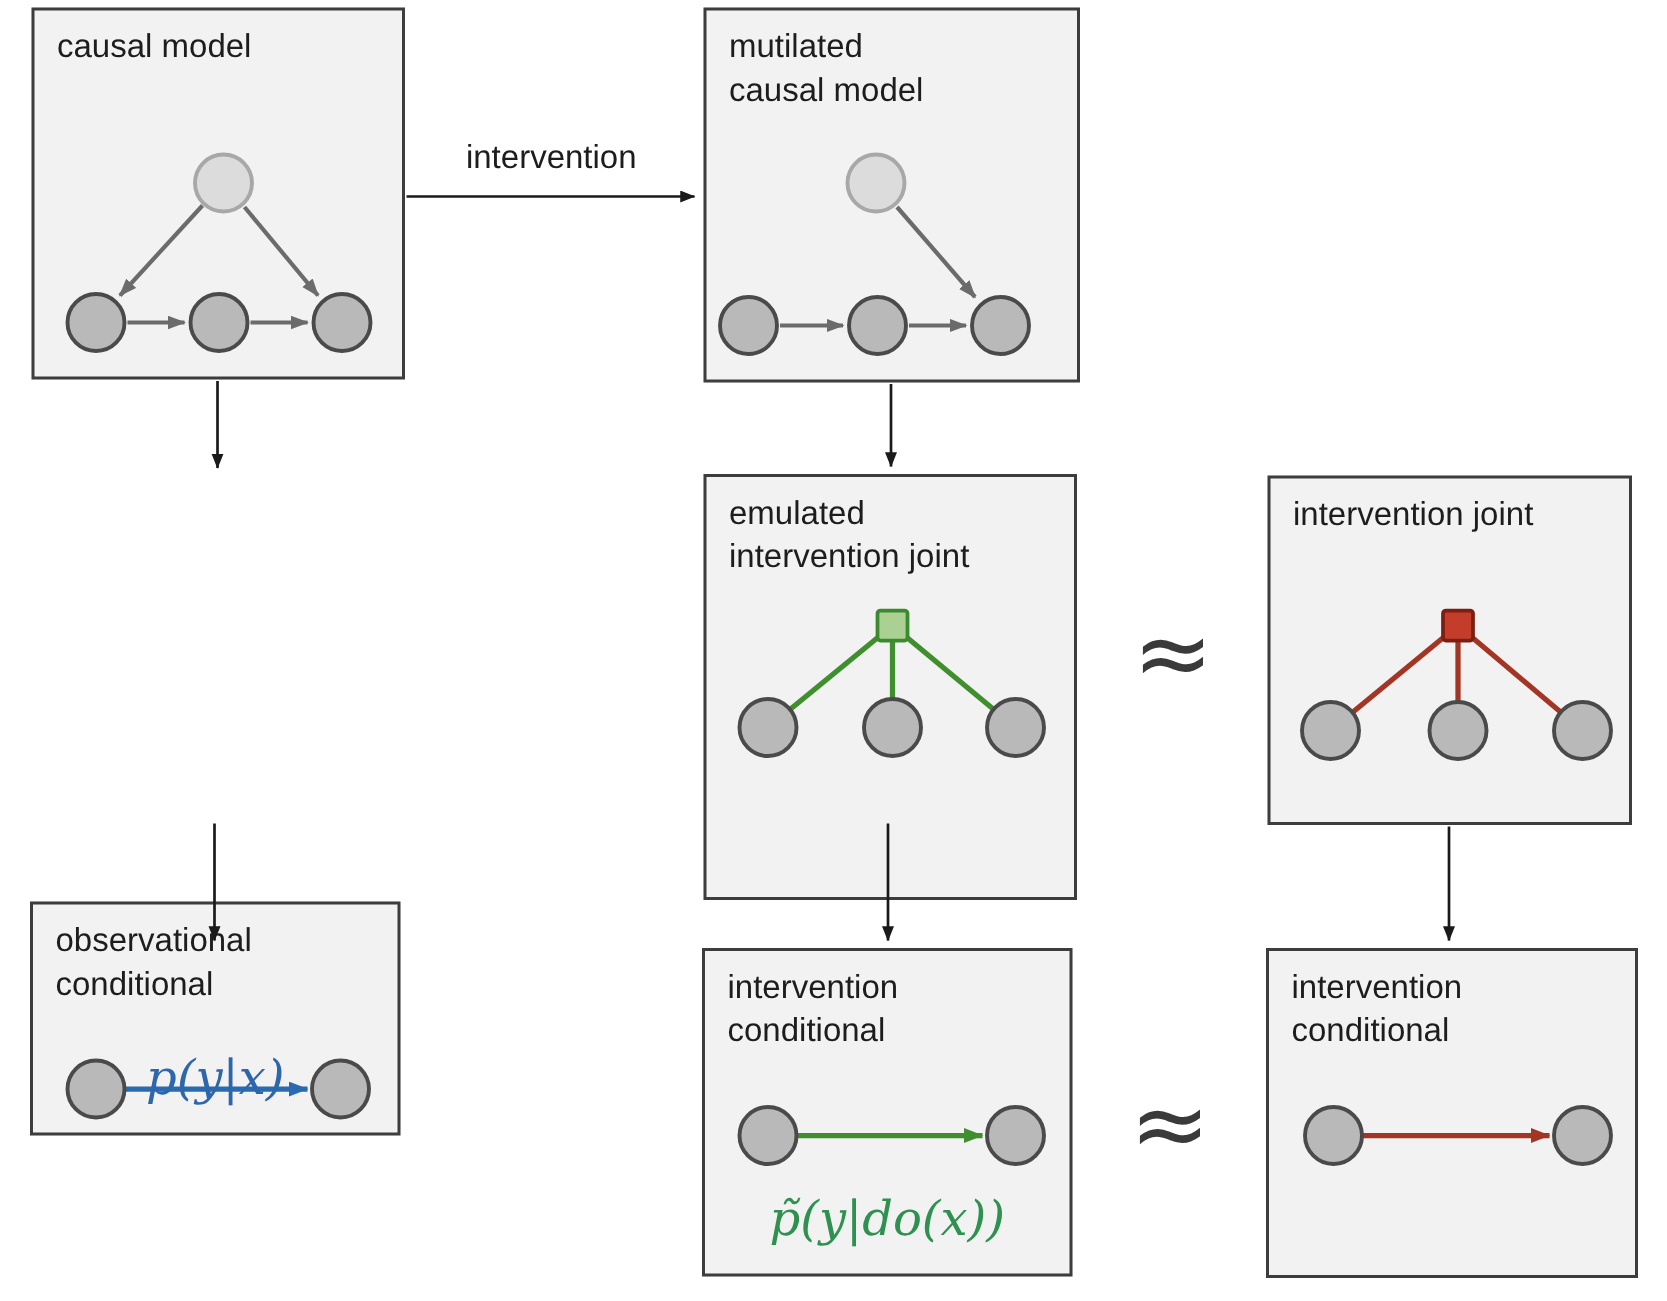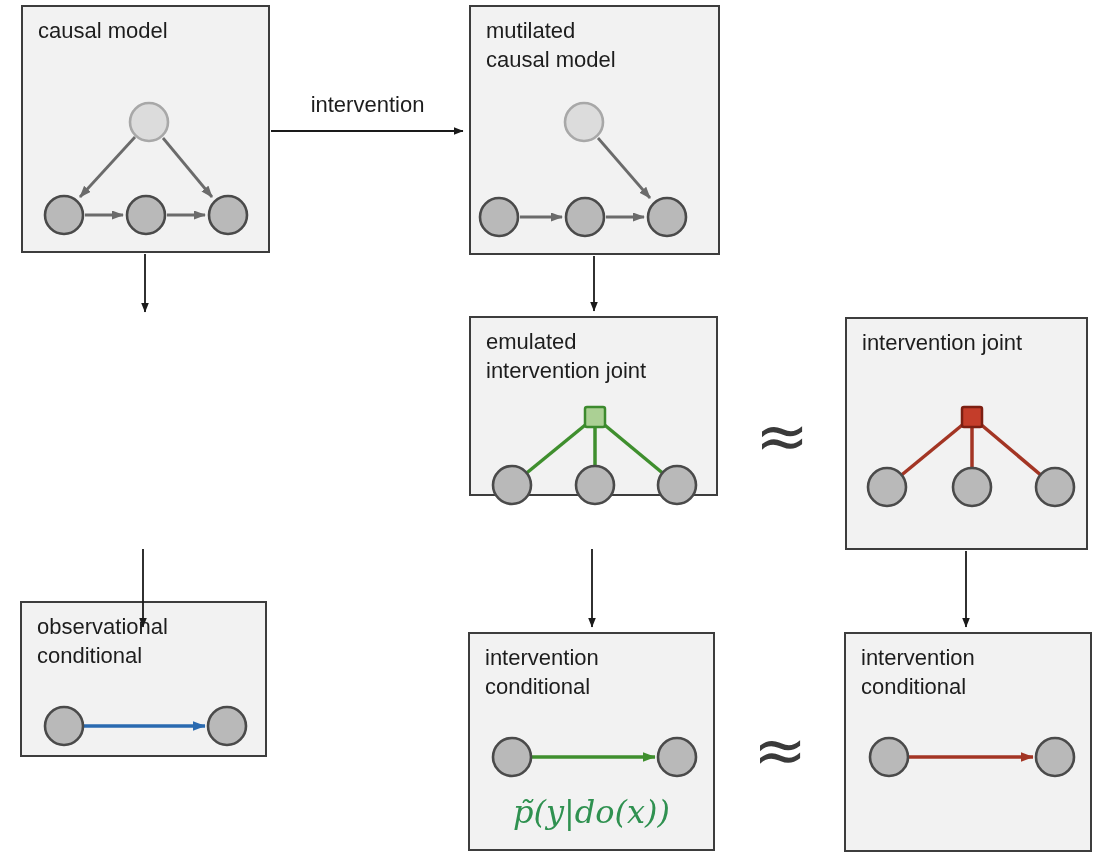--- a/index.html
+++ b/index.html
@@ -74,21 +74,21 @@
       <circle cx="114" cy="210" r="19" stroke-width="2.6" fill="#b9b9b9" stroke="#4a4a4a"></circle>
       <circle cx="196" cy="210" r="19" stroke-width="2.6" fill="#b9b9b9" stroke="#4a4a4a"></circle>
     </svg>
     <div class="title">
       <div>mutilated</div>
       <div>causal model</div>
     </div>
   </div>
 
 
-  <div class="box" style="left:469px;top:316px;width:249px;height:180px;">
+  <div class="box" style="left:469px;top:316px;width:249px;height:284px;">
     <svg width="245" height="228" viewBox="0 0 245 228">
       <line x1="124" y1="99" x2="41" y2="167" stroke-width="3.5" stroke="#3f8f2e"></line>
       <line x1="124" y1="99" x2="124" y2="167" stroke-width="3.5" stroke="#3f8f2e"></line>
       <line x1="124" y1="99" x2="206" y2="167" stroke-width="3.5" stroke="#3f8f2e"></line>
       <circle cx="41" cy="167" r="19" stroke-width="2.6" fill="#b9b9b9" stroke="#4a4a4a"></circle>
       <circle cx="124" cy="167" r="19" stroke-width="2.6" fill="#b9b9b9" stroke="#4a4a4a"></circle>
       <circle cx="206" cy="167" r="19" stroke-width="2.6" fill="#b9b9b9" stroke="#4a4a4a"></circle>
       <rect x="114" y="89" width="20" height="20" rx="2" stroke-width="2.5" fill="#abd094" stroke="#3c8a2e"></rect>
     </svg>
     <div class="title">
@@ -114,20 +114,23 @@
 
   <div class="box" style="left:20px;top:601px;width:247px;height:156px;">
     <svg width="243" height="214" viewBox="0 0 243 214">
       <line x1="61" y1="123" x2="183" y2="123" stroke-width="3.5" marker-end="url(#arrow-blue)" stroke="#2a6ab0"></line>
       <circle cx="42" cy="123" r="19" stroke-width="2.6" fill="#b9b9b9" stroke="#4a4a4a"></circle>
       <circle cx="205" cy="123" r="19" stroke-width="2.6" fill="#b9b9b9" stroke="#4a4a4a"></circle>
     </svg>
     <div class="title">
       <div>observational</div>
       <div>conditional</div>
+    </div>
+    <div class="formula formula-blue">
+      <span>p(y|x)</span><span class="roman"></span><span></span>
     </div>
   </div>
 
   <div class="box" style="left:468px;top:632px;width:247px;height:219px;">
     <svg width="243" height="215" viewBox="0 0 243 215">
       <line x1="61" y1="123" x2="185" y2="123" stroke-width="3.5" marker-end="url(#arrow-green)" stroke="#3f8f2e"></line>
       <circle cx="42" cy="123" r="19" stroke-width="2.6" fill="#b9b9b9" stroke="#4a4a4a"></circle>
       <circle cx="207" cy="123" r="19" stroke-width="2.6" fill="#b9b9b9" stroke="#4a4a4a"></circle>
     </svg>
     <div class="title">

